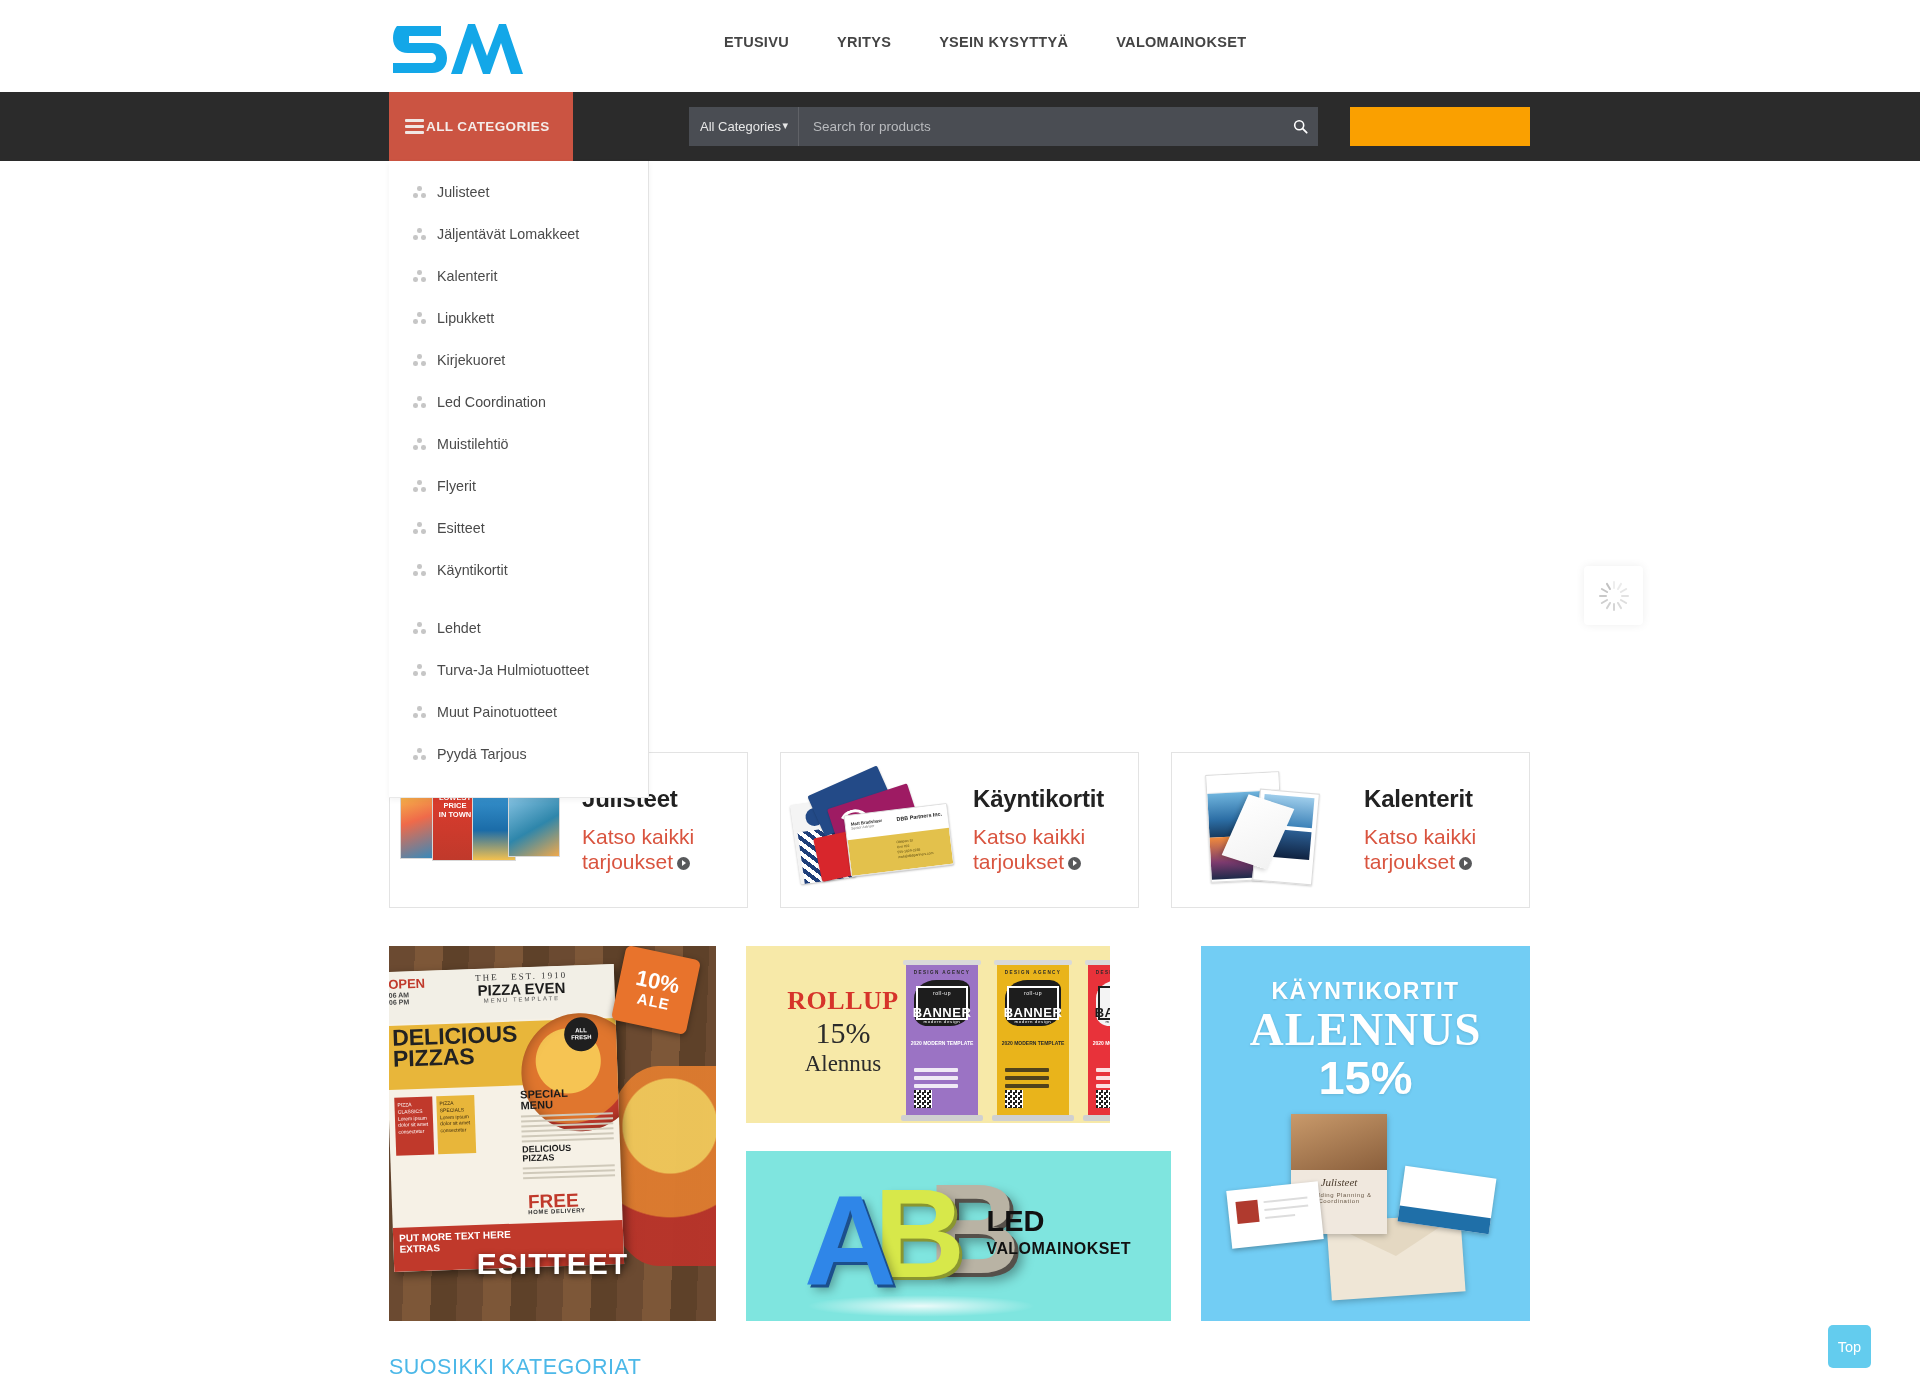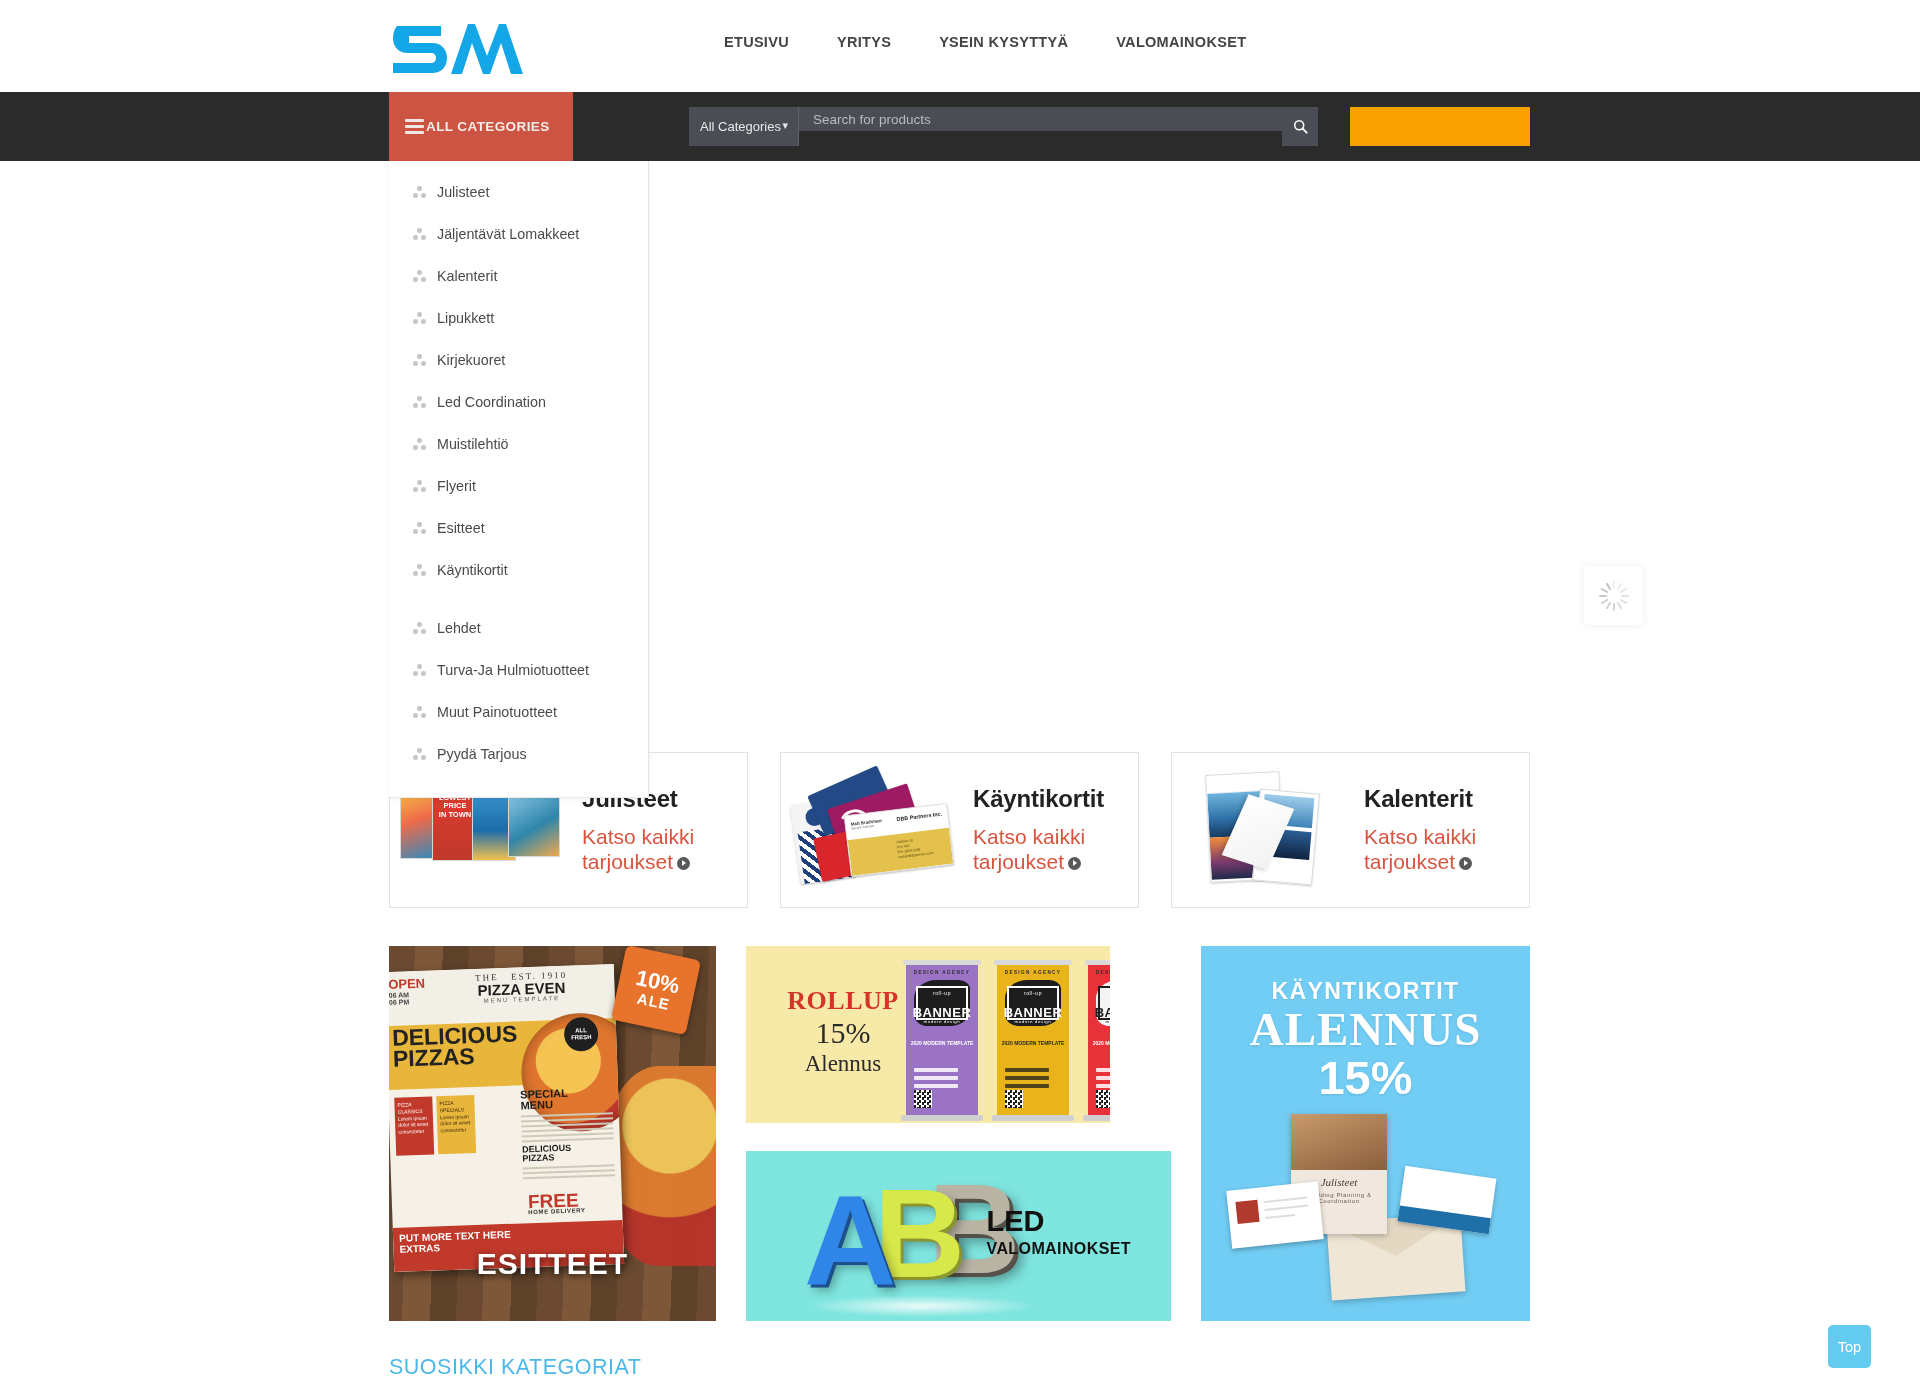--- a/index.html
+++ b/index.html
@@ -67,21 +67,21 @@
     -webkit-appearance: none; appearance: none;
     cursor: pointer;
     border-right: 1px solid #606267;
   }
   .cat-select-wrap { position: relative; }
   .cat-caret {
     position: absolute; right: 11px; top: 13px; pointer-events: none;
     color: #e8e8e8; font-size: 11px; line-height: 1;
   }
   .search-input {
-    width: 483px; height: 24px;
+    width: 483px; height: 39px;
     background: #4a4d53; border: none; outline: none;
     color: #dcdcdc; font-size: 13.5px; padding-left: 14px;
     font-family: "Liberation Sans", sans-serif;
   }
   .search-input::placeholder { color: #b9bbbe; }
   .search-btn {
     width: 36px; height: 39px; background: #4a4d53;
     border: none; cursor: pointer; display:flex; align-items:center; justify-content:center;
   }
   .cart-block {

